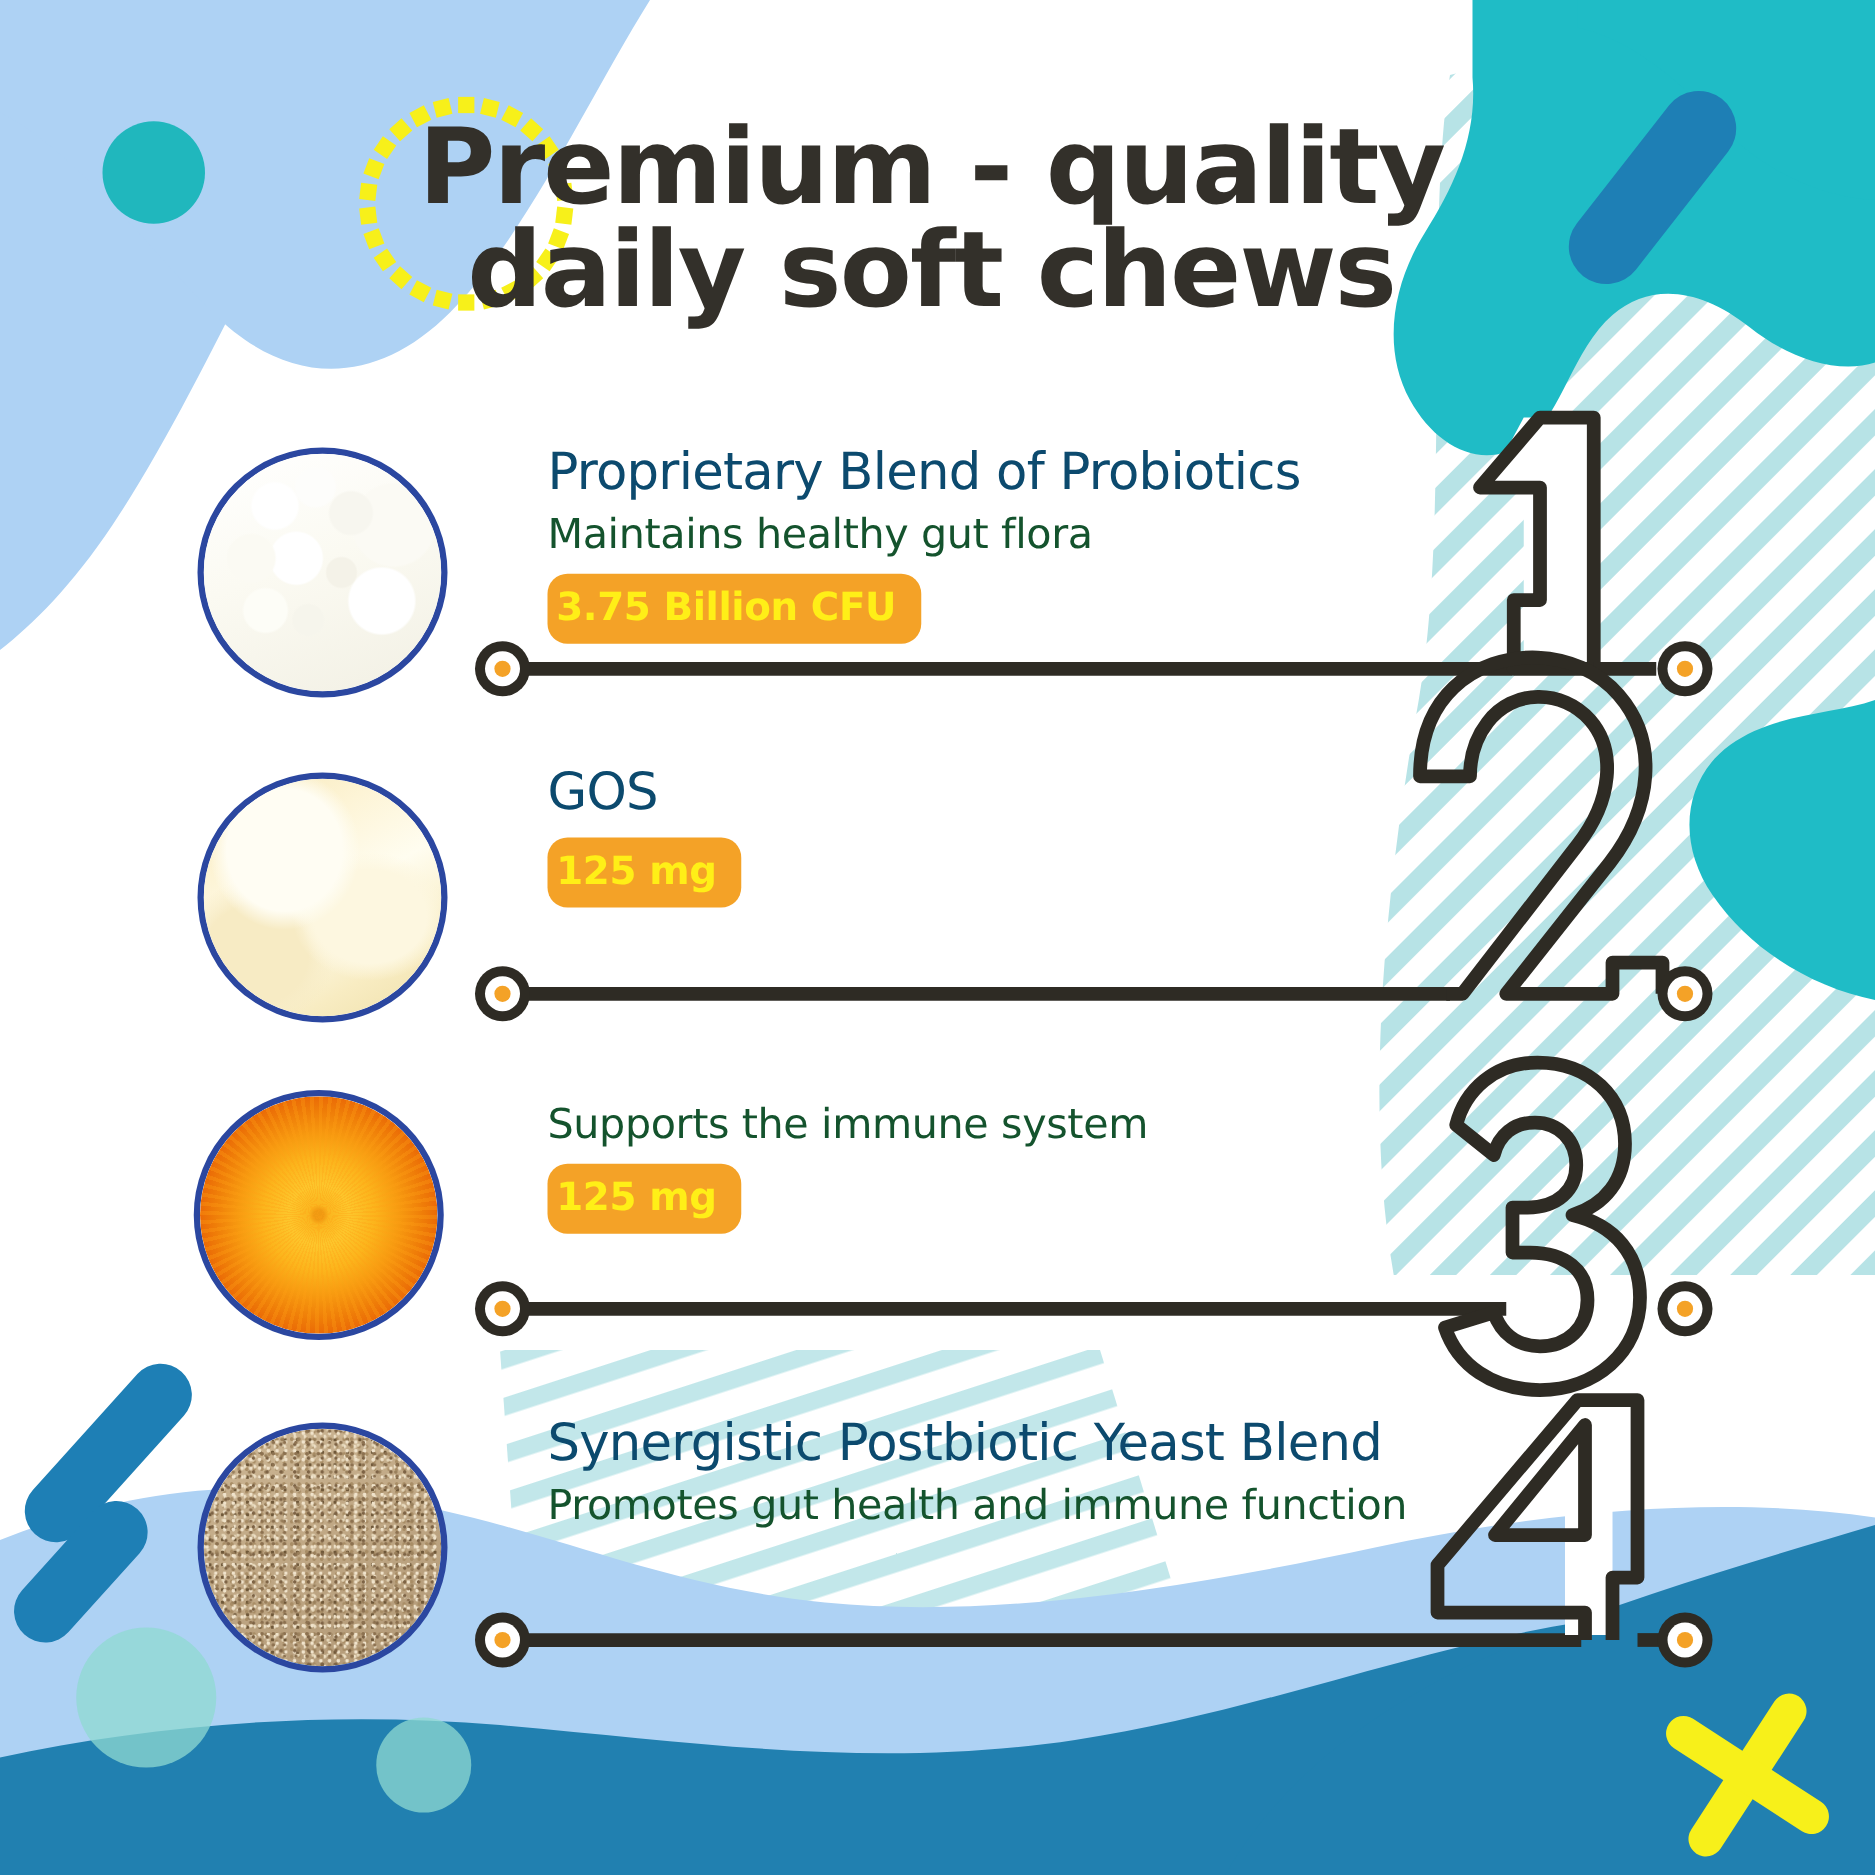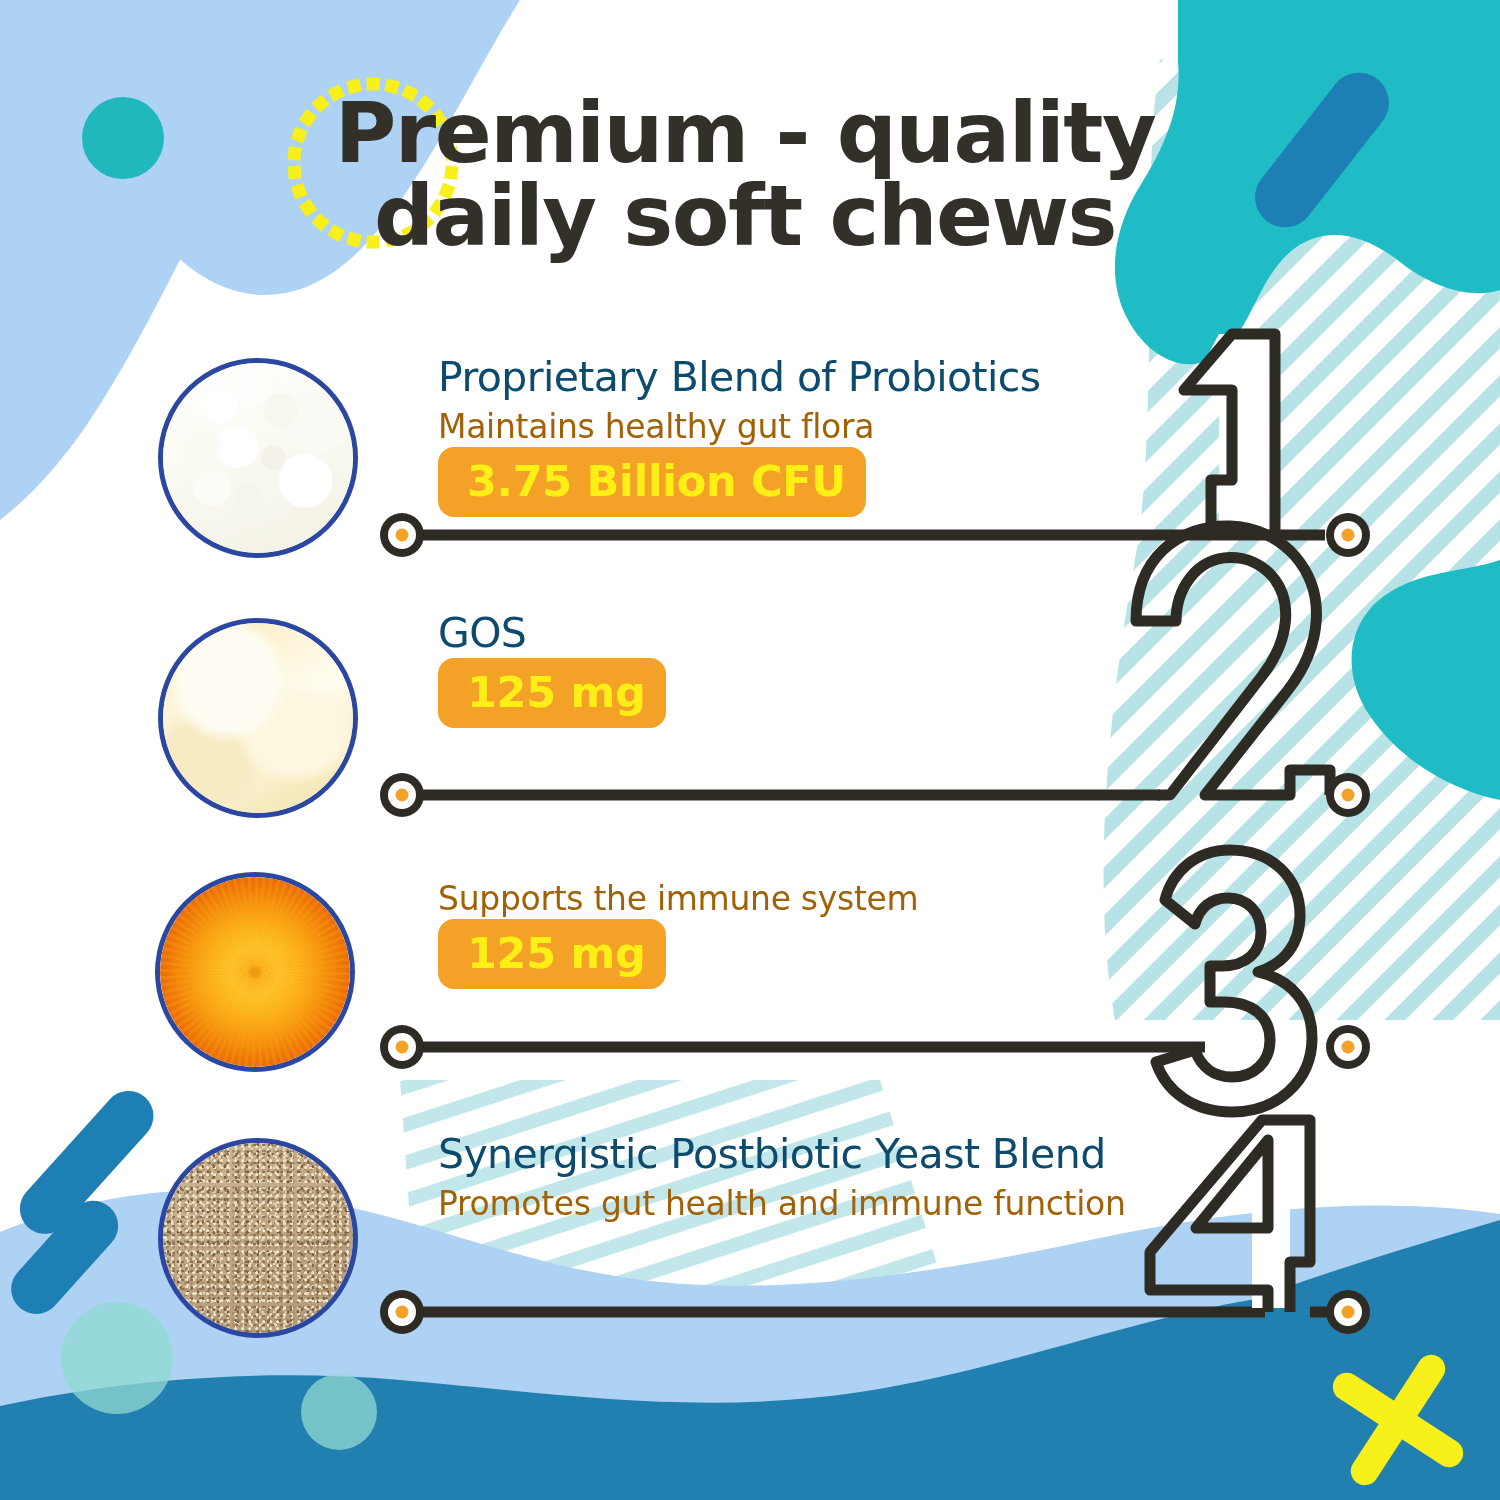--- a/index.html
+++ b/index.html
@@ -37,36 +37,36 @@
     font-size:41px;
     color:#0c4a6e;
     letter-spacing:-0.6px;
     line-height:1;
     white-space:nowrap;
   }
   .row-sub{
     font-family:"DejaVu Sans", sans-serif;
     font-weight:normal;
     font-size:33px;
-    color:#a16207;
+    color:#14532d;
     letter-spacing:-0.3px;
     line-height:1;
     margin-top:12px;
     white-space:nowrap;
   }
   .pill{
     display:inline-block;
-    margin-top:4px;
+    margin-top:16px;
     background:#f4a227;
     color:#ffef17;
     font-family:"DejaVu Sans", sans-serif;
     font-weight:bold;
-    font-size:43px;
+    font-size:31px;
     letter-spacing:-0.3px;
-    padding:9px 20px 11px 29px;
+    padding:9px 20px 11px 7px;
     border-radius:16px;
     white-space:nowrap;
   }
 
   
   .swatch{
     position:absolute;
     width:200px;height:200px;
     border-radius:50%;
     border:5px solid #2b47a0;

